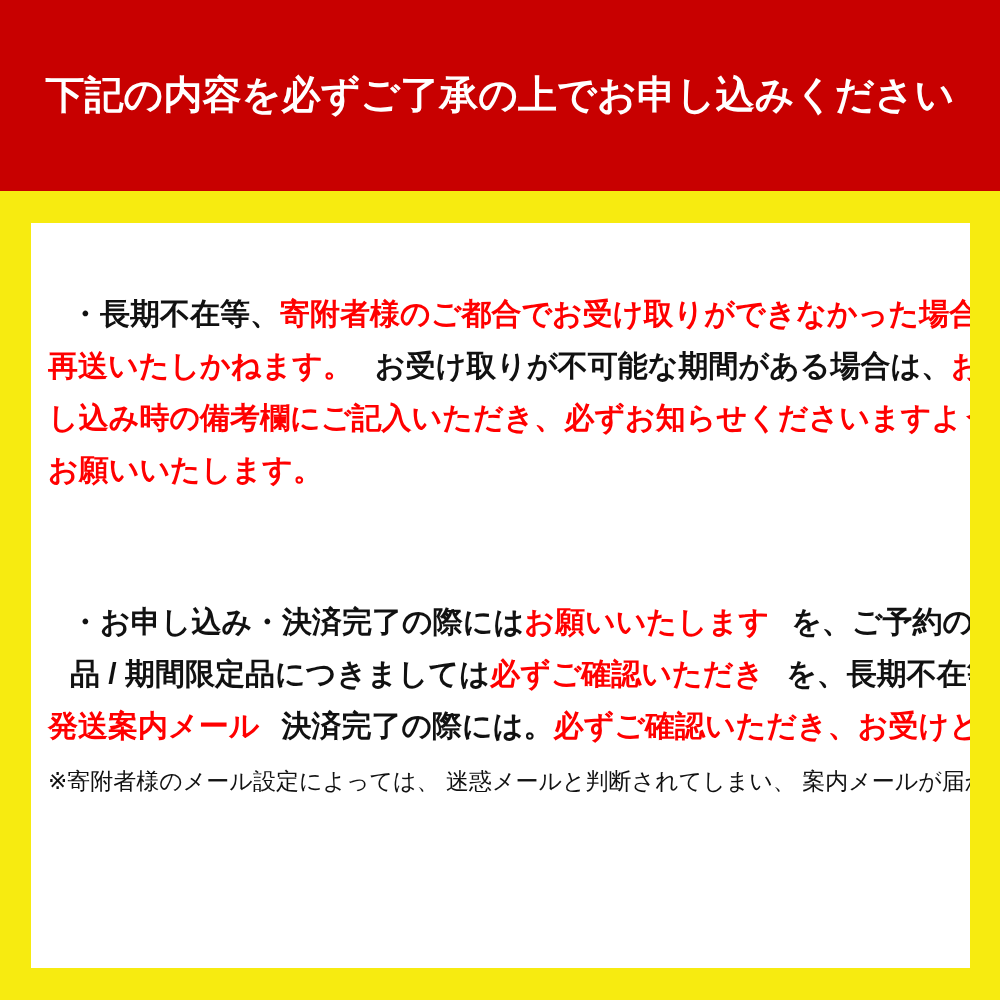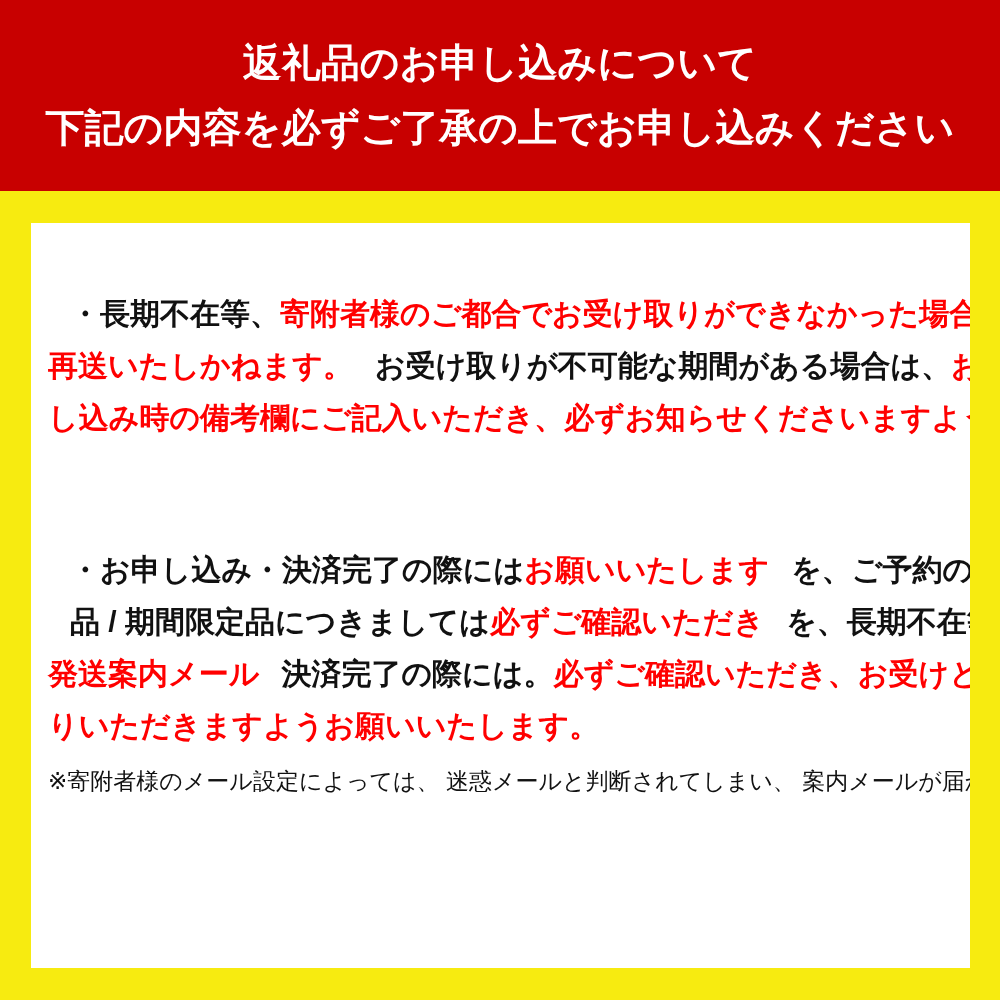--- a/index.html
+++ b/index.html
@@ -56,34 +56,33 @@
     color: var(--body-text, #111111);
   }
   .fline { white-space: nowrap; }
 </style>
 </head>
 <body>
 
 <div class="page">
 
   <header class="header">
-    <div class="header-line">返礼品のお申し込みについて</div>
     <div class="header-line">下記の内容を必ずご了承の上でお申し込みください</div>
   </header>
 
   <main class="content-box">
     <div class="para">
         <div class="line"><span class="seg black">・長期不在等、</span><span class="seg red">寄附者様のご都合でお受け取りができなかった場合は、</span></div>
         <div class="line"><span class="seg red">再送いたしかねます。</span><span class="seg black">お受け取りが不可能な期間がある場合は、</span><span class="seg red">お申</span></div>
         <div class="line"><span class="seg red">し込み時の備考欄にご記入いただき、必ずお知らせくださいますよう</span></div>
+        <div class="line"><span class="seg red">お願いいたします。</span></div>
       </div>
     <div class="para">
         <div class="line"><span class="seg black">・お申し込み・決済完了の際には</span><span class="seg red">お願いいたします</span><span class="seg black">を、ご予約のお</span></div>
         <div class="line"><span class="seg black">品 / 期間限定品につきましては</span><span class="seg red">必ずご確認いただき</span><span class="seg black">を、長期不在等</span></div>
         <div class="line"><span class="seg red">発送案内メール</span><span class="seg black">決済完了の際には。</span><span class="seg red">必ずご確認いただき、お受けと</span></div>
-        <div class="line"><span class="seg red">りいただきますようお願いいたします。</span></div>
       </div>
     <div class="footnote">
         <div class="fline">※寄附者様のメール設定によっては、 迷惑メールと判断されてしまい、 案内メールが届かない場合がござい</div>
       </div>
   </main>
 
 </div>
 
 </body></html>

